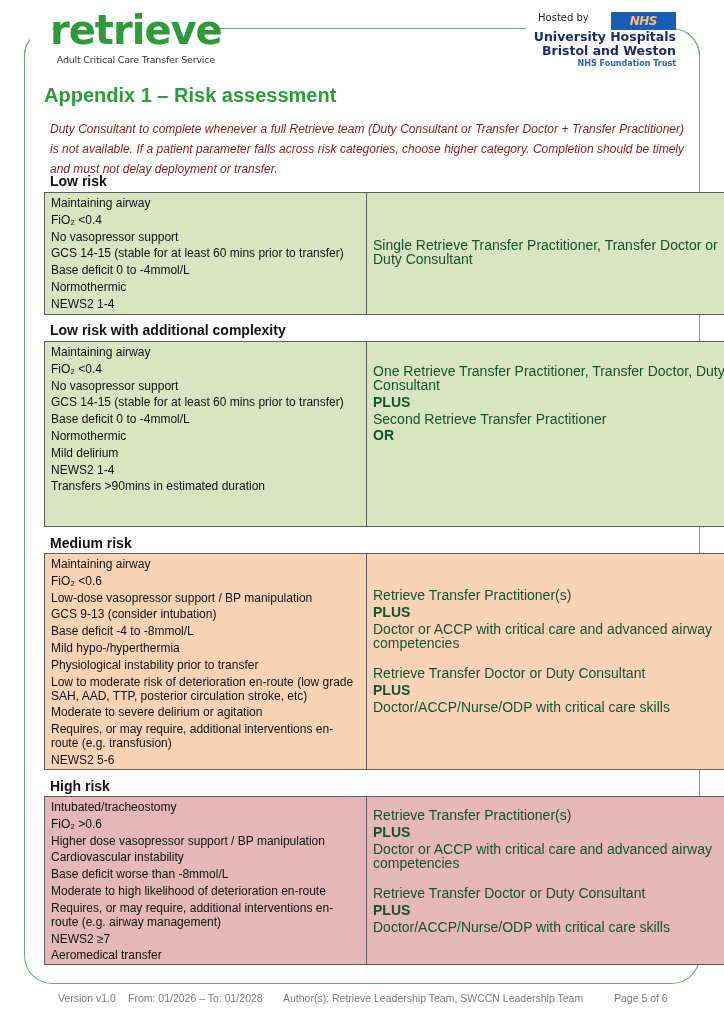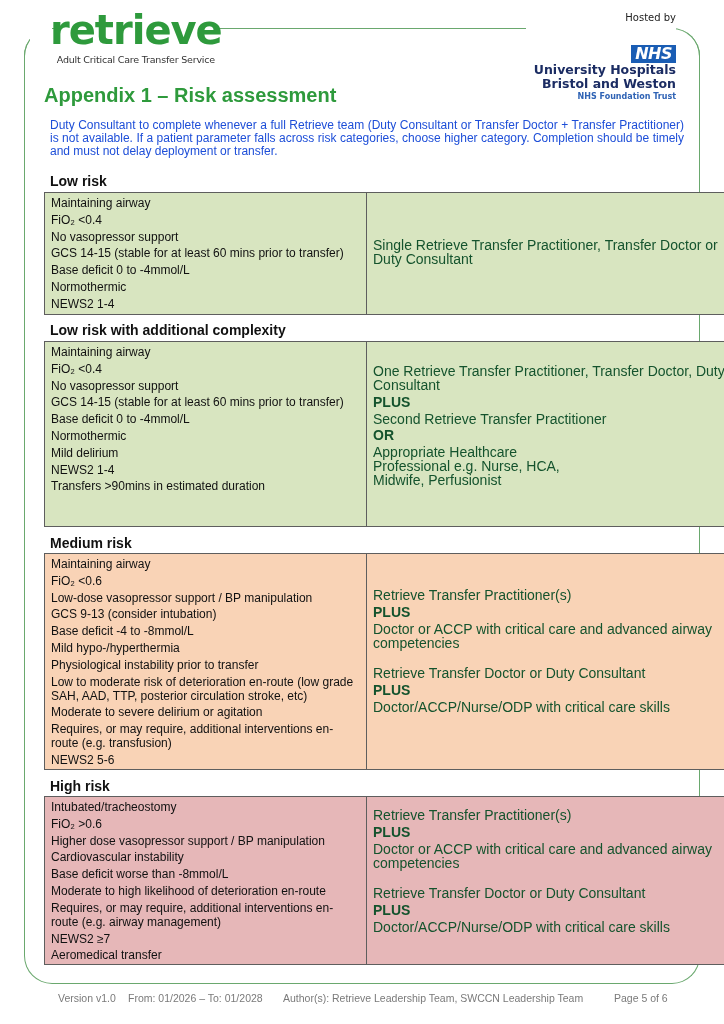--- a/index.html
+++ b/index.html
@@ -42,36 +42,36 @@
     .logo-sub {
       font-family: "DejaVu Sans", sans-serif;
       font-size: 9.5px; color: #333; margin-top: 2px; letter-spacing: -0.2px; text-align: center;
     }
 
     .host {
       position: absolute; right: 48px; top: 12px; text-align: right;
       font-family: "DejaVu Sans", sans-serif;
       background: #fff; padding-left: 8px;
     }
-    .host-row { display: flex; align-items: flex-end; justify-content: flex-end; gap: 22px; flex-direction: column; }
+    .host-row { display: flex; align-items: flex-start; justify-content: flex-end; gap: 22px; }
     .hosted-by { font-size: 10px; color: #222; }
     .nhs-badge {
-      background: #1a5db4; color: #ffffff; font-weight: bold; font-style: italic;
-      font-size: 16px; padding: 0 4px; line-height: 18px; letter-spacing: -0.5px;
+      background: #1a5db4; color: #fdba74; font-weight: bold; font-style: italic;
+      font-size: 12px; padding: 0 19px; line-height: 18px; letter-spacing: -0.5px;
     }
     .uh-name { font-size: 12.5px; font-weight: bold; color: #1b2c63; line-height: 14px; }
     .uh-trust { font-size: 8px; font-weight: bold; color: #2f63b5; line-height: 11px; }
 
     .page-title {
       position: absolute; left: 44px; top: 84px;
       font-size: 20px; font-weight: bold; color: #2e9a3c;
     }
     .intro {
       position: absolute; left: 50px; top: 119px; width: 634px;
-      font-size: 12px; line-height: 13px; text-align: justify; color: #1d4ed8;
+      font-size: 12px; line-height: 20px; text-align: justify; color: #7f1d1d; font-style: italic;
     }
 
     .section-title {
       position: absolute; left: 50px;
       font-size: 14px; font-weight: bold; color: #111;
     }
 
     .risk-table {
       position: absolute; left: 44px; width: 712px;
       border: 1px solid #5e5e5e;
@@ -159,21 +159,20 @@
     <div class="crit">Normothermic</div>
     <div class="crit">Mild delirium</div>
     <div class="crit">NEWS2 1-4</div>
     <div class="crit">Transfers &gt;90mins in estimated duration</div>
   </div>
   <div class="col-right" style="justify-content:flex-start; padding-top:22px;">
     <div class="resp">One Retrieve Transfer Practitioner, Transfer Doctor, Duty Consultant</div>
     <div class="resp bold">PLUS</div>
     <div class="resp">Second Retrieve Transfer Practitioner</div>
     <div class="resp bold">OR</div>
-    <div class="resp" style="width:220px;">Appropriate Healthcare Professional e.g. Nurse, HCA, Midwife, Perfusionist</div>
   </div>
 </div>
 
 <div class="section-title" style="top:535px;">Medium risk</div>
 <div class="risk-table orange" style="top:553px; height:217px;">
   <div class="col-left">
     <div class="crit">Maintaining airway</div>
     <div class="crit">FiO₂ &lt;0.6</div>
     <div class="crit">Low-dose vasopressor support / BP manipulation</div>
     <div class="crit">GCS 9-13 (consider intubation)</div>

